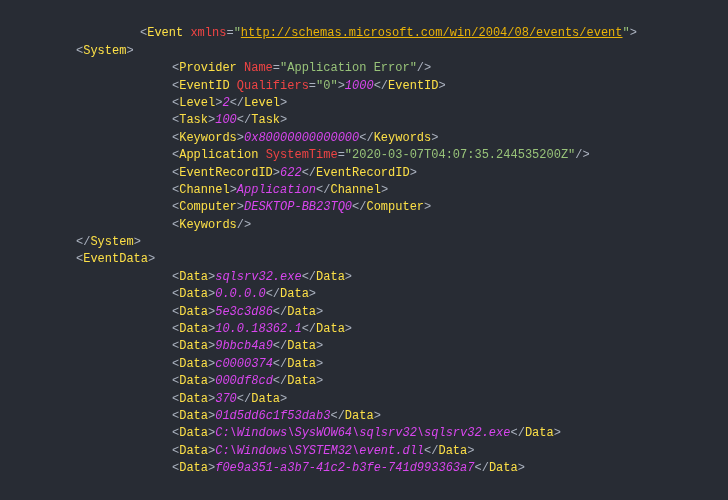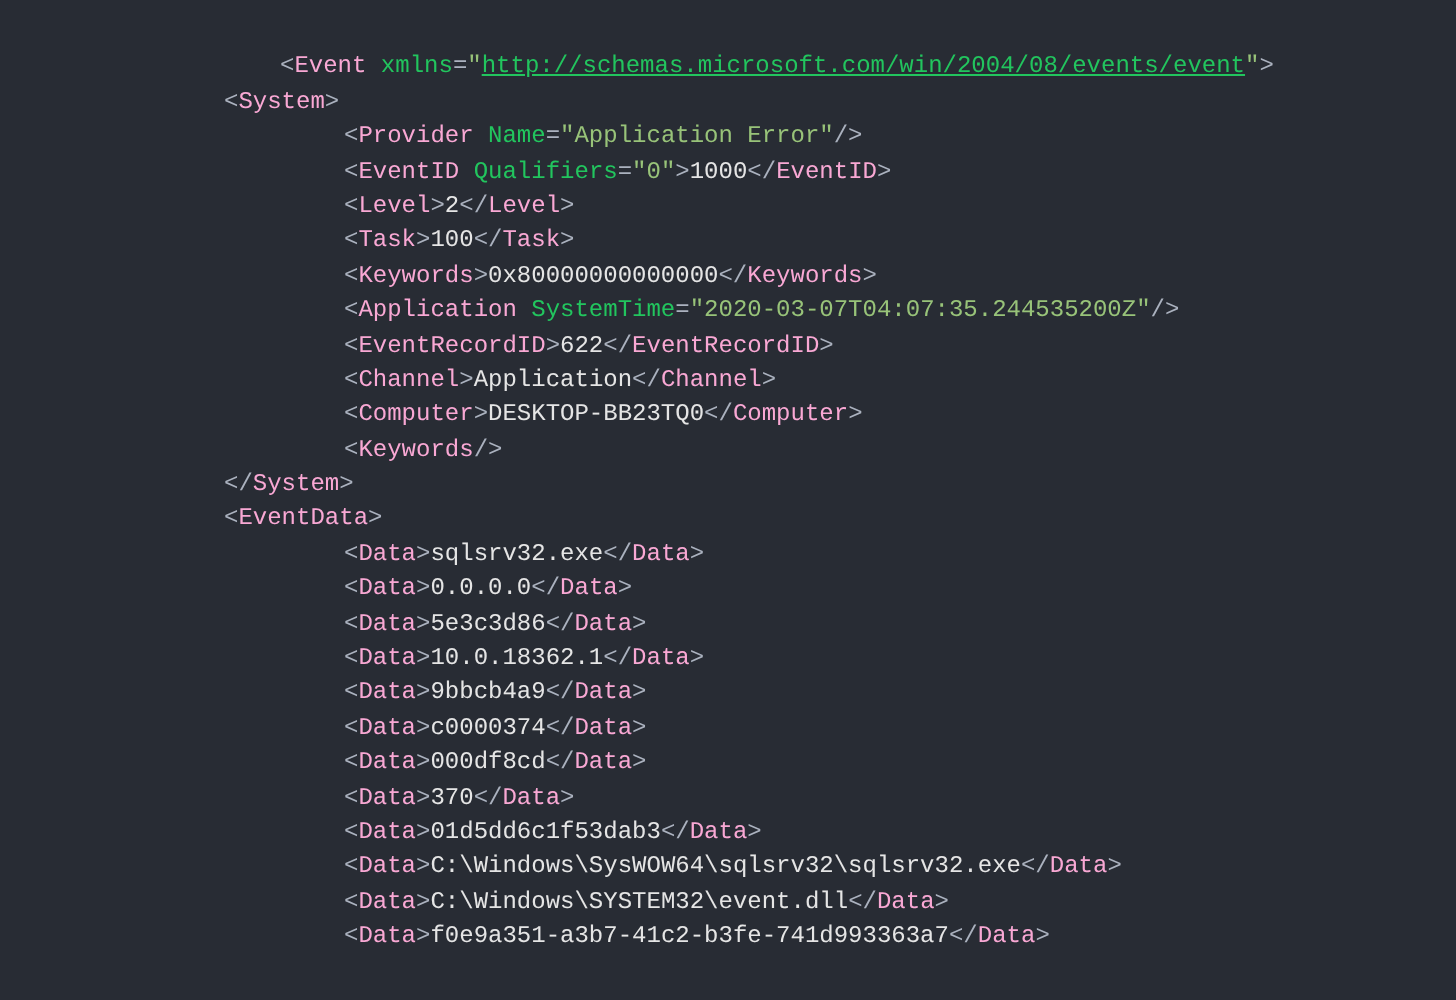--- a/index.html
+++ b/index.html
@@ -15,29 +15,29 @@
     overflow: hidden;
   }
   .code {
     padding: 8px 0 8px 0;
     white-space: pre;
   }
   .line {
     padding-left: 0;
   }
   .ind0 { padding-left: 140px; }
-  .ind1 { padding-left: 112px; }
+  .ind1 { padding-left: 76px; }
   .ind2 { padding-left: 172px; }
   .hl { background: #2f343d; display: block; }
   .punc { color: #abb2bf; }
-  .tag  { color: #f9a8d4; margin-top: 20px; }
-  .attr { color: #22c55e; }
+  .tag  { color: #fde047; margin-top: 20px; }
+  .attr { color: #ef4444; }
   .str  { color: #98c379; }
-  .link { color: #22c55e; text-decoration: underline; }
-  .txt  { color: #e5e5e5; }
+  .link { color: #eab308; text-decoration: underline; }
+  .txt  { color: #d946ef; font-style: italic; }
 </style>
 </head>
 <body>
 
 <div class="code">
 <span class="line ind0"><span class="punc">&lt;</span><span class="tag">Event</span> <span class="attr">xmlns</span><span class="punc">=</span><span class="str">"<span class="link">http://schemas.microsoft.com/win/2004/08/events/event</span>"</span><span class="punc">&gt;</span></span>
 <span class="line ind1"><span class="punc">&lt;</span><span class="tag">System</span><span class="punc">&gt;</span></span>
 <span class="line ind2"><span class="punc">&lt;</span><span class="tag">Provider</span> <span class="attr">Name</span><span class="punc">=</span><span class="str">"<span>Application Error</span>"</span><span class="punc">/&gt;</span></span>
 <span class="line ind2"><span class="punc">&lt;</span><span class="tag">EventID</span> <span class="attr">Qualifiers</span><span class="punc">=</span><span class="str">"<span>0</span>"</span><span class="punc">&gt;</span><span class="txt">1000</span><span class="punc">&lt;/</span><span class="tag">EventID</span><span class="punc">&gt;</span></span>
 <span class="line ind2"><span class="punc">&lt;</span><span class="tag">Level</span><span class="punc">&gt;</span><span class="txt">2</span><span class="punc">&lt;/</span><span class="tag">Level</span><span class="punc">&gt;</span></span>

